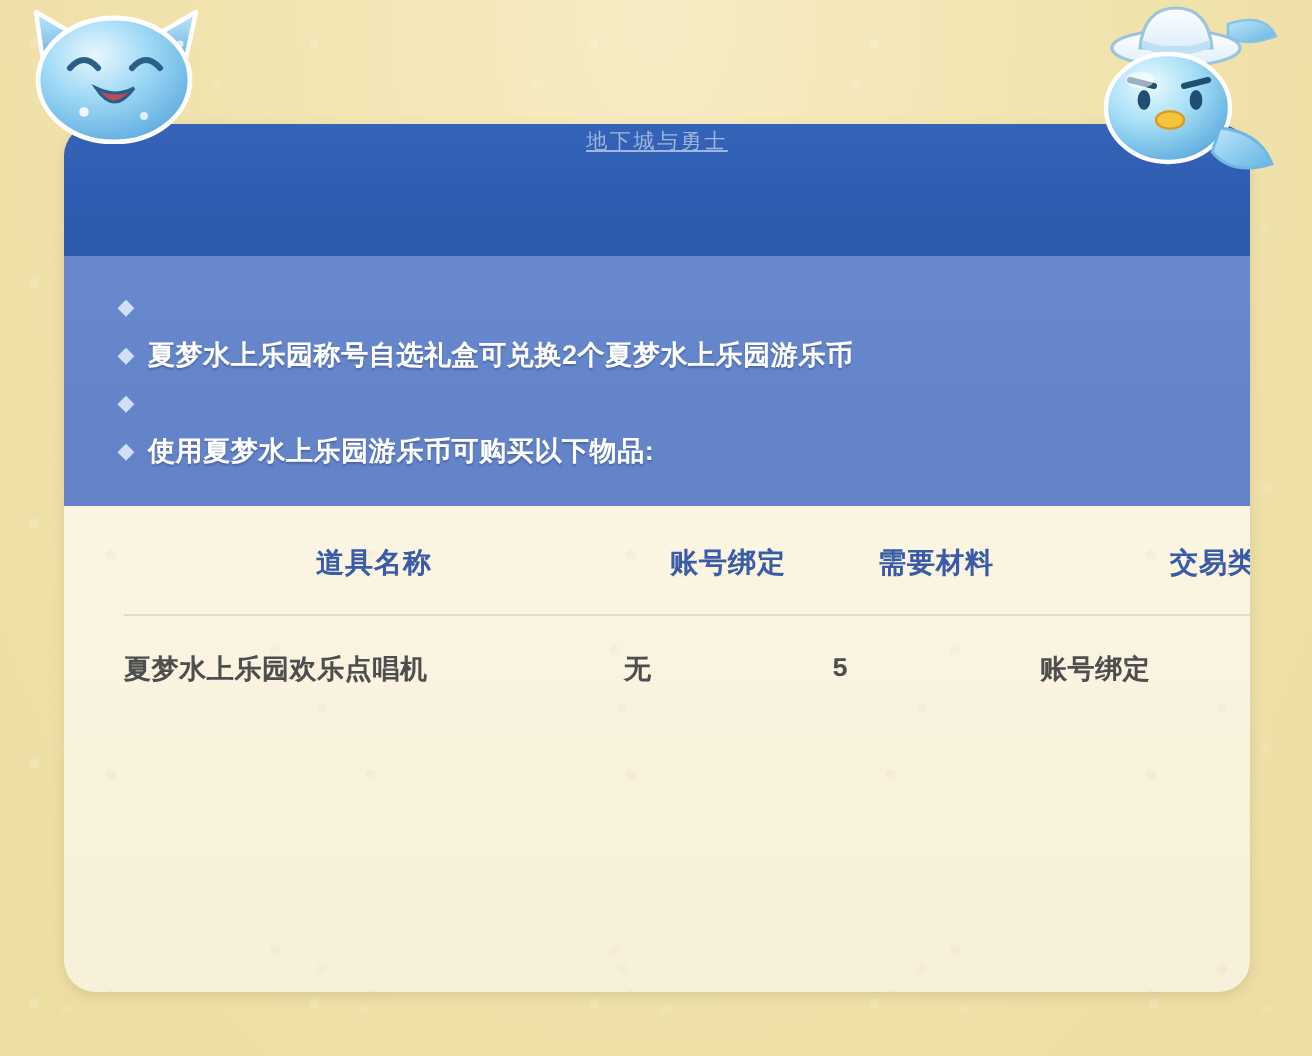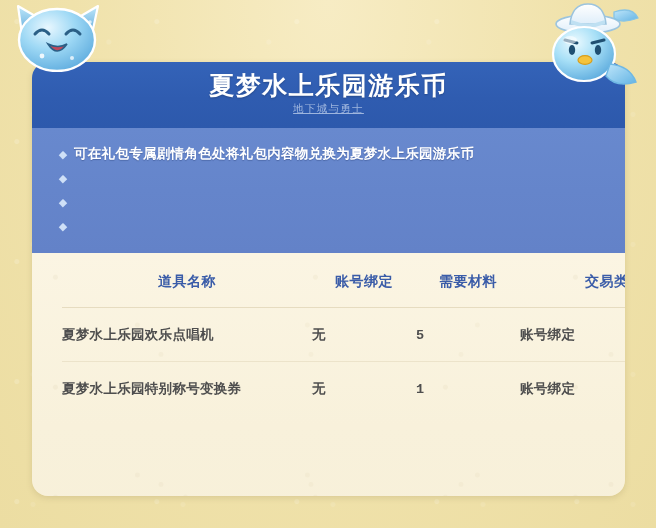--- a/index.html
+++ b/index.html
@@ -252,37 +252,37 @@
 
       <path d="M78 66 q20 2 26 18 q-20 6 -30 -6 Z" fill="url(#ribbonG)" stroke="#6fb8e4" stroke-width="1.4"></path>
 
       <ellipse cx="38" cy="42" rx="7" ry="4" fill="#ffffff" opacity=".55"></ellipse>
     </svg>
   </div>
 
   <div id="card">
 
     <div id="card-head">
-      <h1 id="card-title">夏梦水上乐园游乐币</h1>
       <p id="card-subtitle">地下城与勇士</p>
     </div>
 
     <div id="card-bullets">
       <div class="bullet-row">
         <span class="bullet-mark">◆</span>
-        <span class="bullet-text">可在礼包专属剧情角色处将礼包内容物兑换为夏梦水上乐园游乐币</span>
       </div>
       <div class="bullet-row">
         <span class="bullet-mark">◆</span>
+        <span class="bullet-text">夏梦水上乐园称号自选礼盒可兑换2个夏梦水上乐园游乐币</span>
       </div>
       <div class="bullet-row">
         <span class="bullet-mark">◆</span>
       </div>
       <div class="bullet-row">
         <span class="bullet-mark">◆</span>
+        <span class="bullet-text">使用夏梦水上乐园游乐币可购买以下物品:</span>
       </div>
     </div>
 
     <div id="card-body">
       <div id="table-wrap">
         <table id="item-table">
           <thead>
             <tr>
               <th class="col-name">道具名称</th>
               <th class="col-limit">账号绑定</th>
@@ -290,25 +290,19 @@
               <th class="col-trade">交易类型</th>
             </tr>
           </thead>
           <tbody>
             <tr>
               <td class="col-name">夏梦水上乐园欢乐点唱机</td>
               <td class="col-limit">无</td>
               <td class="col-mat">5</td>
               <td class="col-trade">账号绑定</td>
             </tr>
-            <tr>
-              <td class="col-name">夏梦水上乐园特别称号变换券</td>
-              <td class="col-limit">无</td>
-              <td class="col-mat">1</td>
-              <td class="col-trade">账号绑定</td>
-            </tr>
           </tbody>
         </table>
       </div>
     </div>
 
   </div>
 </div>
 
 </body></html>

